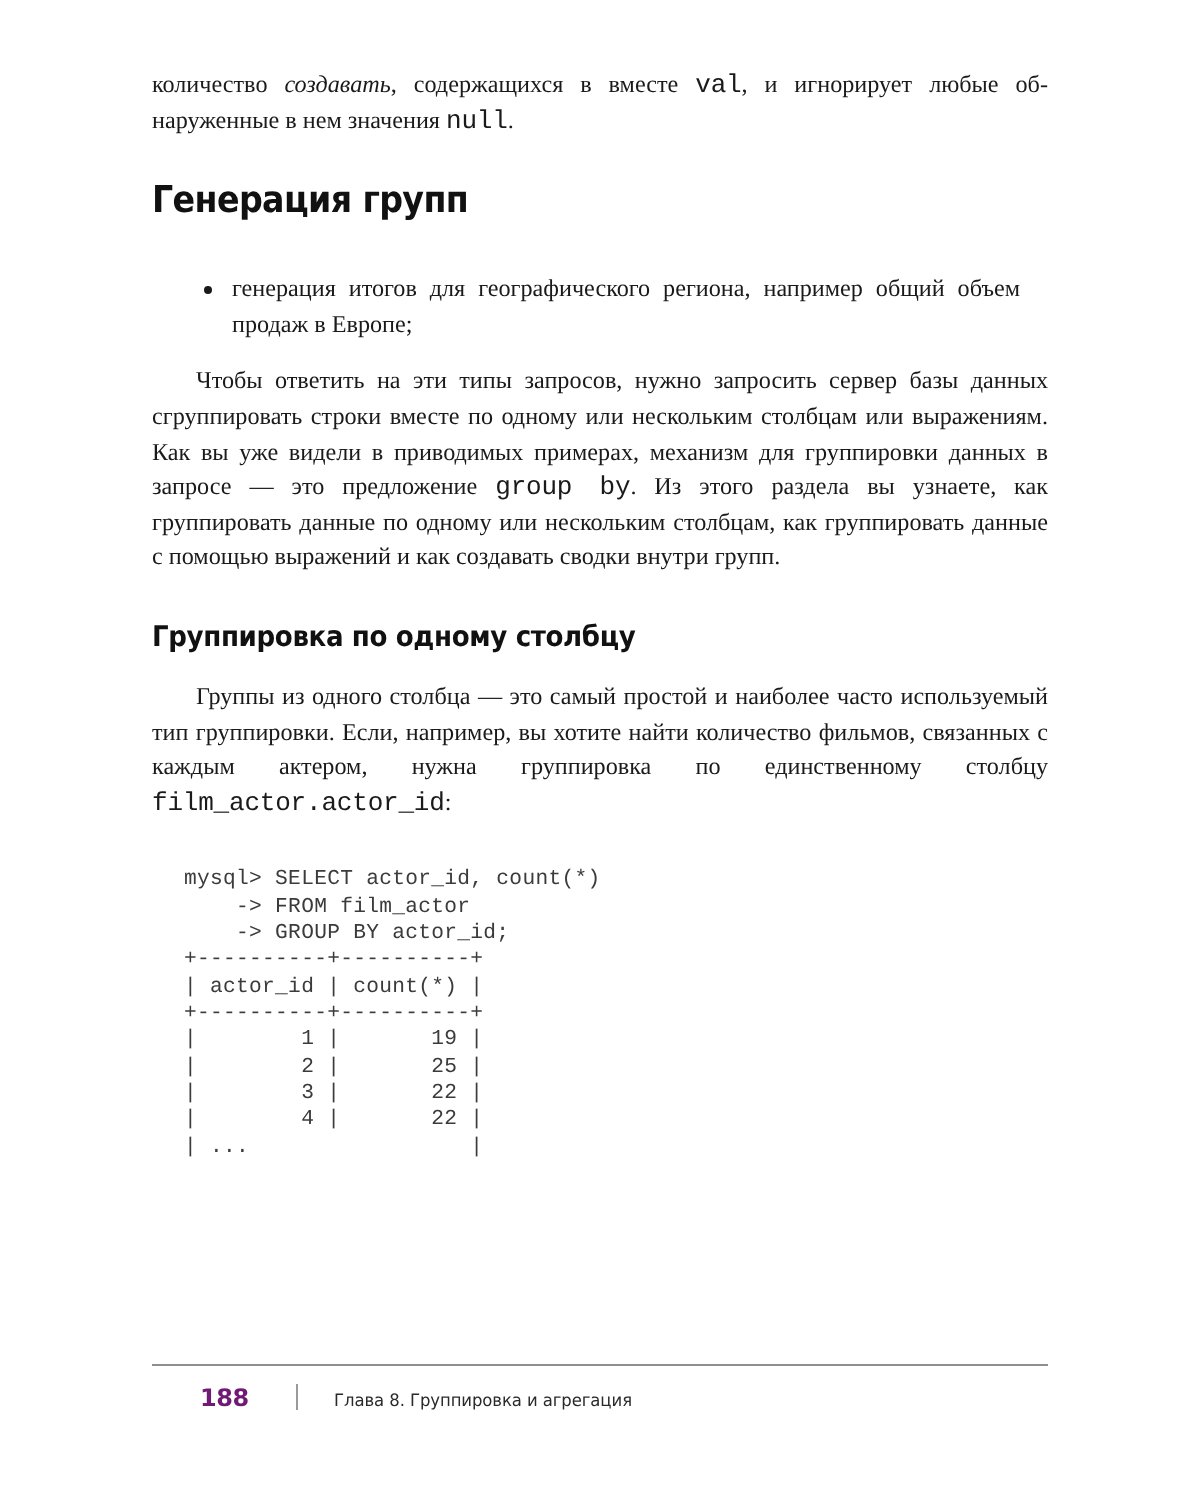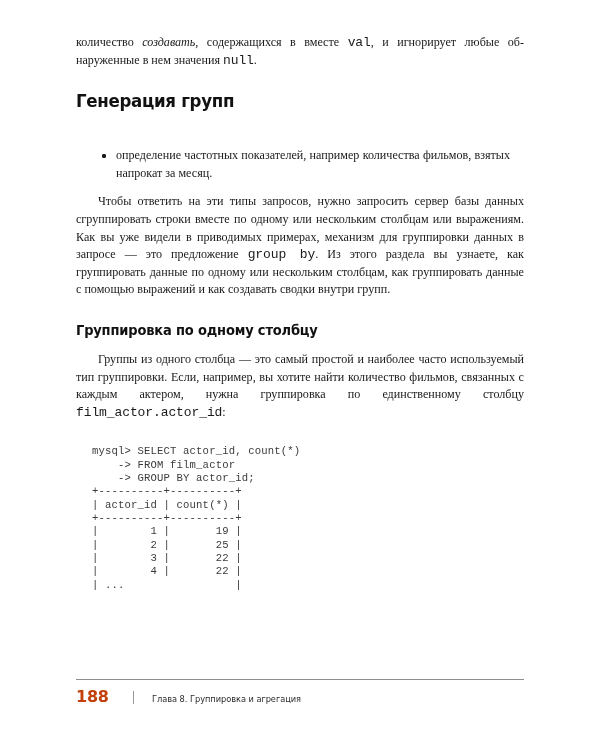--- a/index.html
+++ b/index.html
@@ -138,23 +138,24 @@
     background: #8e8e8e;
   }
   .footer .row {
     display: flex;
     align-items: baseline;
     margin-top: 7px;
   }
   .footer .pageno {
     font-family: "DejaVu Sans", "Liberation Sans", sans-serif;
     font-weight: 700;
-    font-size: 16px;
-    color: #c2410c;
+    font-size: 12px;
+    color: #701a75;
     letter-spacing: -0.2px;
+    margin-left: 24px;
   }
   .footer .sep {
     width: 1px;
     height: 13px;
     background: #9a9a9a;
     margin: 0 18px 0 24px;
     position: relative;
     top: 2px;
     flex: 0 0 auto;
   }
@@ -179,22 +180,21 @@
     <div class="sp-after-para-1"></div>
 
     <h2 class="h-section">Генерация групп</h2>
 
     <div class="sp-after-h2"></div>
 
 
     <div class="sp-before-list"></div>
 
     <ul class="bullets">
-      <li><span class="dot"></span></li>
-      <li><span class="dot"></span><span>определение частотных показателей, например количества фильмов, взятых напрокат за месяц.</span></li>
+      <li><span class="dot"></span><span>генерация итогов для географического региона, например общий объем продаж в Европе;</span></li>
     </ul>
 
     <div class="sp-after-list"></div>
 
     <p class="para indent"><span>Чтобы ответить на эти типы запросов, нужно запросить сервер базы данных сгруппировать строки вместе по одному или нескольким столбцам или выражениям. Как вы уже видели в приводимых примерах, механизм для группировки данных в запросе — это предложение </span><code>group by</code><span>. Из этого раздела вы узнаете, как группировать данные по одному или нескольким столбцам, как группировать данные с помощью выражений и как создавать сводки внутри групп.</span></p>
 
     <div class="sp-before-h3"></div>
 
     <h3 class="h-sub">Группировка по одному столбцу</h3>
 

